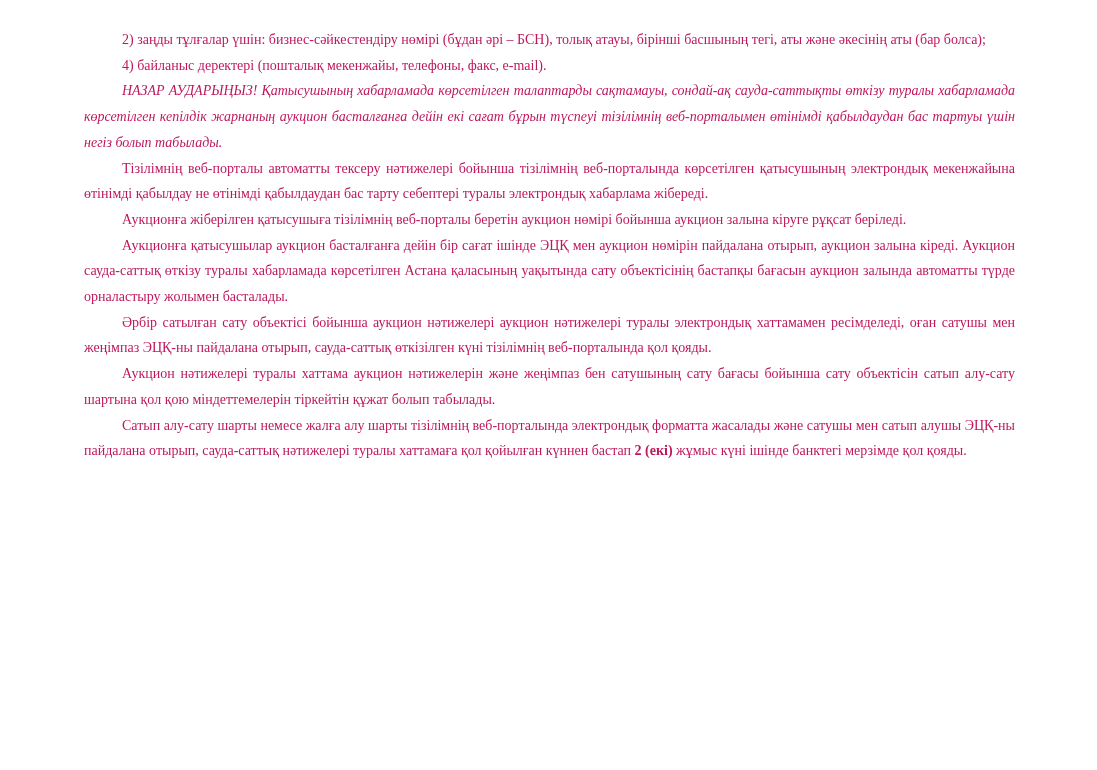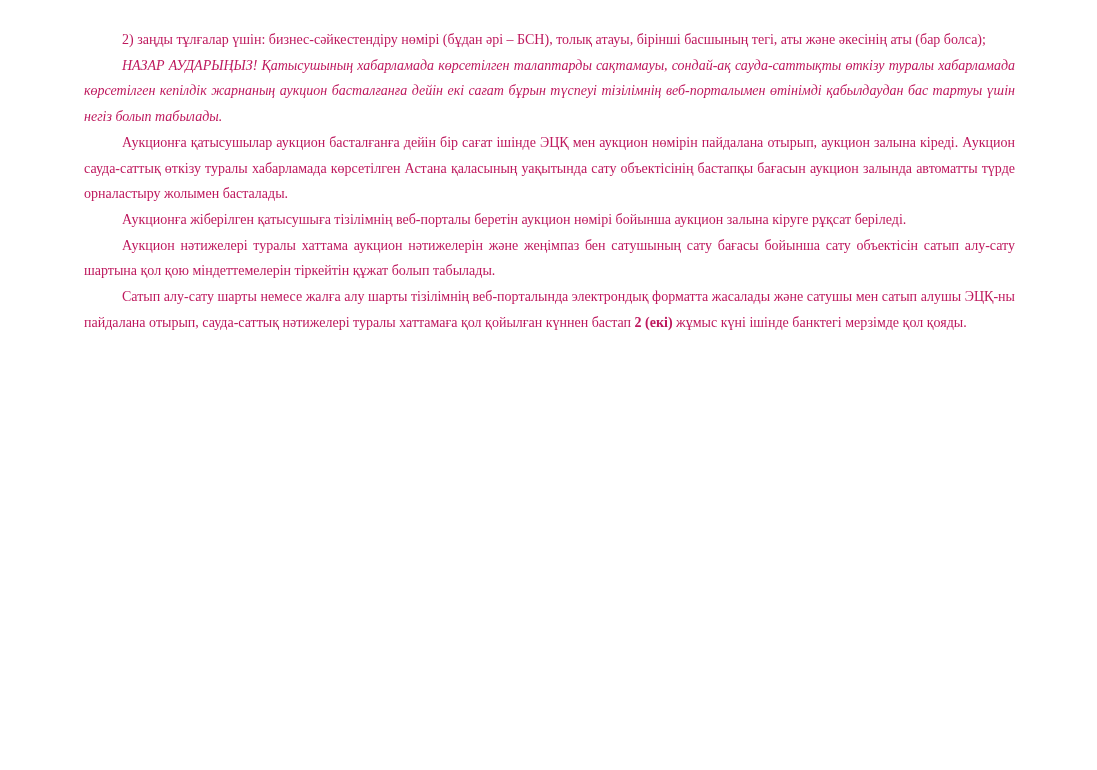--- a/index.html
+++ b/index.html
@@ -37,19 +37,22 @@
   .seg-bold {
     font-weight: bold;
   }
 </style>
 </head>
 <body>
 
 <div class="page">
   <div class="text-block">
     <p>2) заңды тұлғалар үшін: бизнес-сәйкестендіру нөмірі (бұдан әрі – БСН), толық атауы, бірінші басшының тегі, аты және әкесінің аты (бар болса);</p>
+    <p>4) байланыс деректері (пошталық мекенжайы, телефоны, факс, e-mail).</p>
     <p class="para-italic">НАЗАР АУДАРЫҢЫЗ! Қатысушының хабарламада көрсетілген талаптарды сақтамауы, сондай-ақ сауда-саттықты өткізу туралы хабарламада көрсетілген кепілдік жарнаның аукцион басталғанға дейін екі сағат бұрын түспеуі тізілімнің веб-порталымен өтінімді қабылдаудан бас тартуы үшін негіз болып табылады.</p>
+    <p>Тізілімнің веб-порталы автоматты тексеру нәтижелері бойынша тізілімнің веб-порталында көрсетілген қатысушының электрондық мекенжайына өтінімді қабылдау не өтінімді қабылдаудан бас тарту себептері туралы электрондық хабарлама жібереді.</p>
+    <p>Аукционға жіберілген қатысушыға тізілімнің веб-порталы беретін аукцион нөмірі бойынша аукцион залына кіруге рұқсат беріледі.</p>
     <p>Аукционға қатысушылар аукцион басталғанға дейін бір сағат ішінде ЭЦҚ мен аукцион нөмірін пайдалана отырып, аукцион залына кіреді. Аукцион сауда-саттық өткізу туралы хабарламада көрсетілген Астана қаласының уақытында сату объектісінің бастапқы бағасын аукцион залында автоматты түрде орналастыру жолымен басталады.</p>
-    <p>Аукционға жіберілген қатысушыға тізілімнің веб-порталы беретін аукцион нөмірі бойынша аукцион залына кіруге рұқсат беріледі.</p>
+    <p>Әрбір сатылған сату объектісі бойынша аукцион нәтижелері аукцион нәтижелері туралы электрондық хаттамамен ресімделеді, оған сатушы мен жеңімпаз ЭЦҚ-ны пайдалана отырып, сауда-саттық өткізілген күні тізілімнің веб-порталында қол қояды.</p>
     <p>Аукцион нәтижелері туралы хаттама аукцион нәтижелерін және жеңімпаз бен сатушының сату бағасы бойынша сату объектісін сатып алу-сату шартына қол қою міндеттемелерін тіркейтін құжат болып табылады.</p>
     <p><span>Сатып алу-сату шарты немесе жалға алу шарты тізілімнің веб-порталында электрондық форматта жасалады және сатушы мен сатып алушы ЭЦҚ-ны пайдалана отырып, сауда-саттық нәтижелері туралы хаттамаға қол қойылған күннен бастап </span><span class="seg-bold">2 (екі)</span><span> жұмыс күні ішінде банктегі мерзімде қол қояды.</span></p>
   </div>
 </div>
 
 </body></html>

